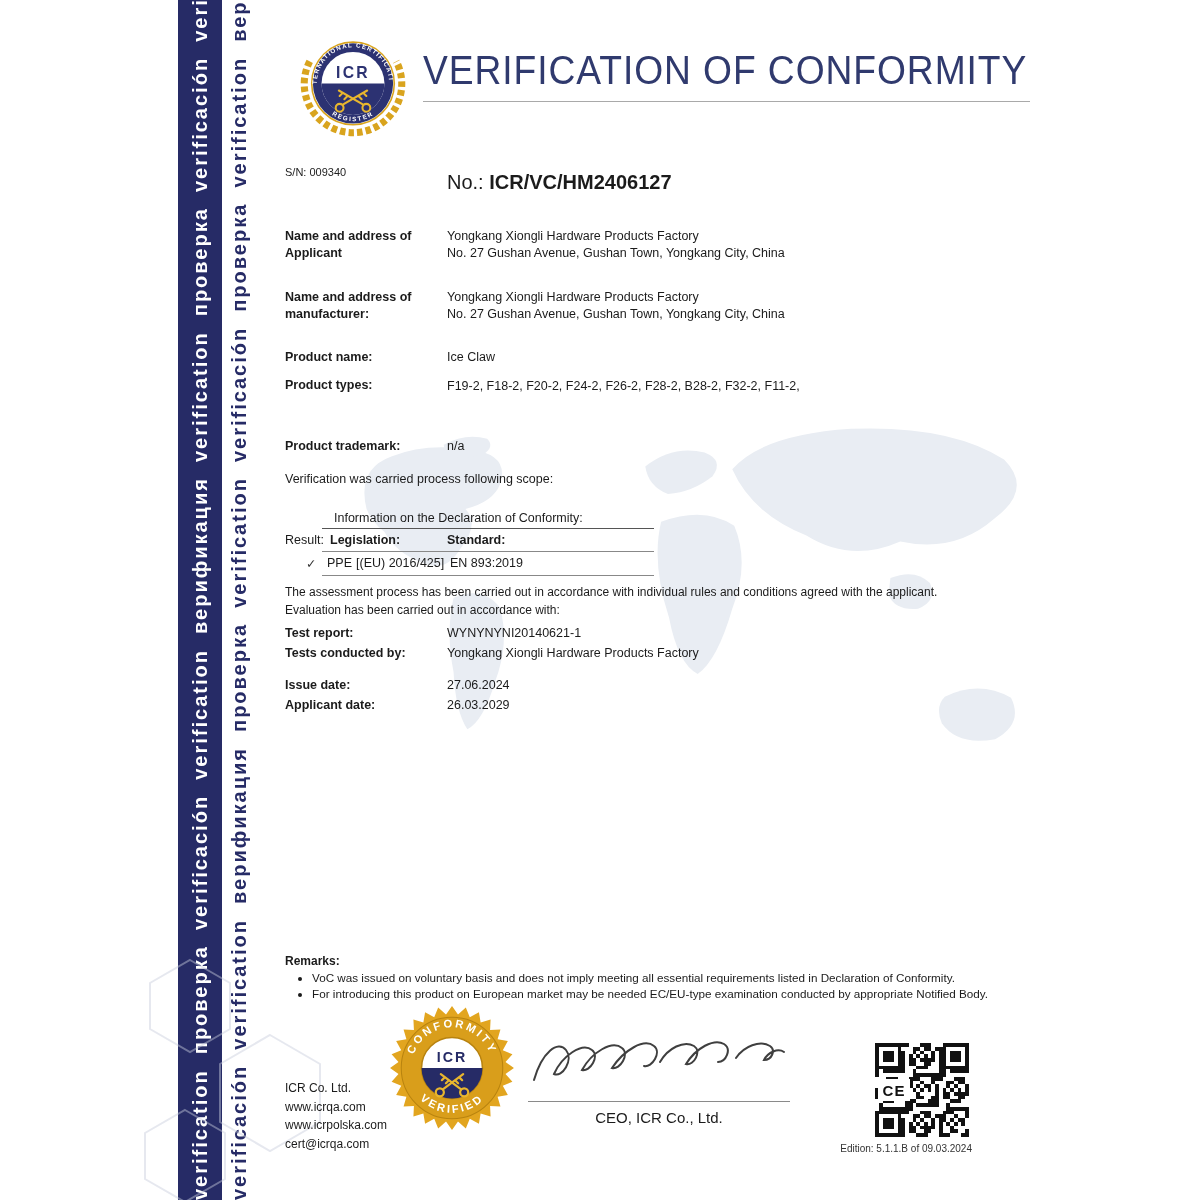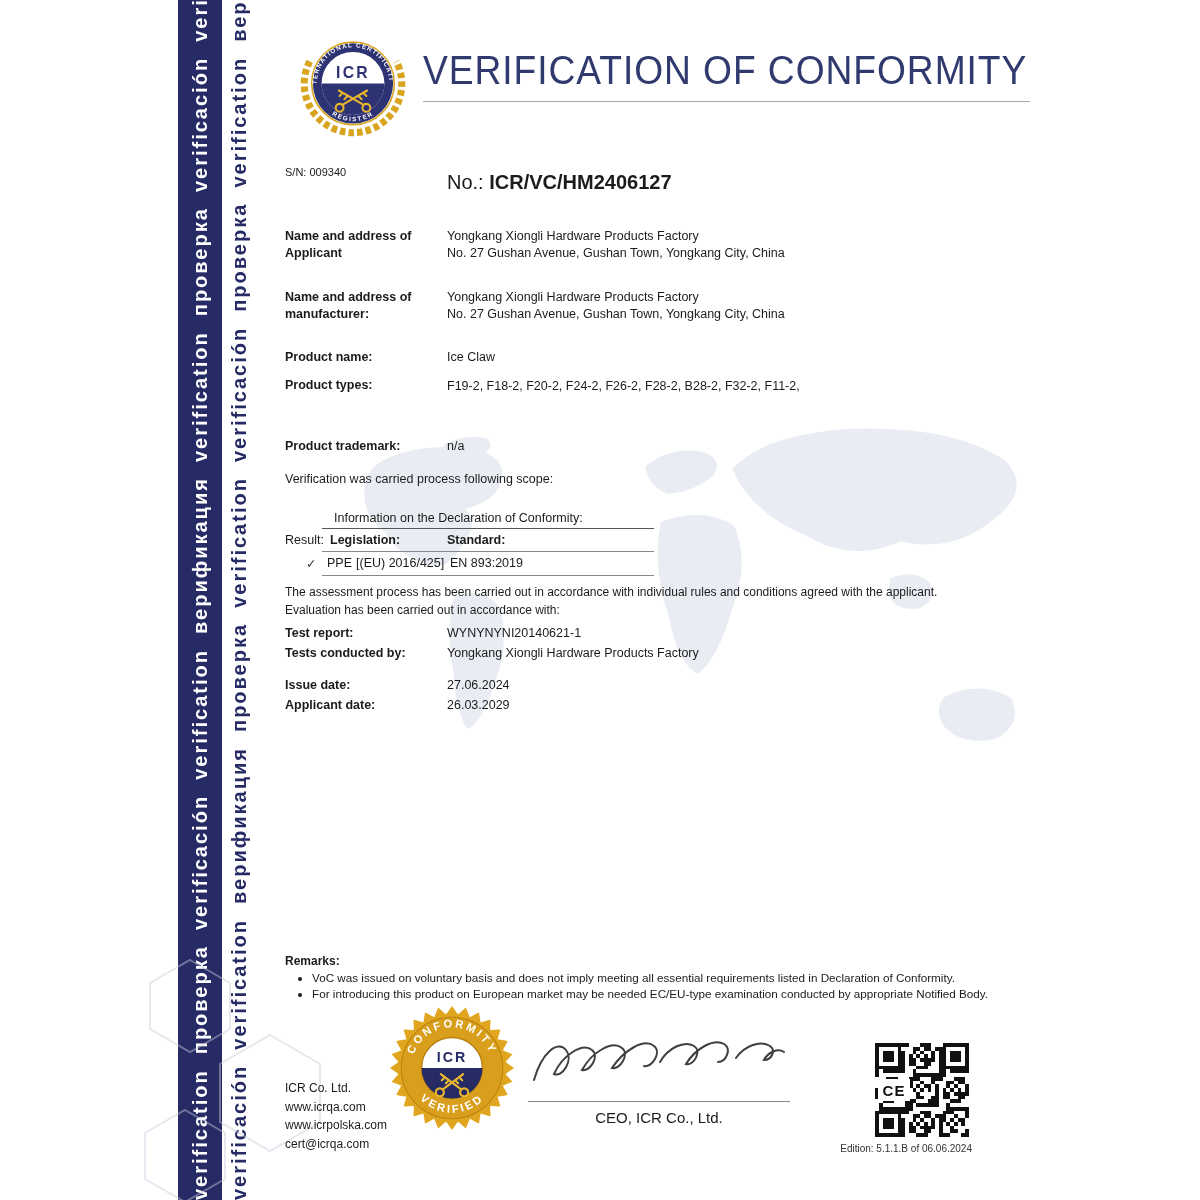--- a/index.html
+++ b/index.html
@@ -613,13 +613,13 @@
       <div style="grid-area:25/19"></div>
       <div style="grid-area:25/20"></div>
       <div style="grid-area:25/24"></div>
       <div style="grid-area:25/25"></div>
     </div>
   <div class="ce-patch">
     <span>CE</span>
   </div>
 </div>
 
-<div class="abs edition">Edition: 5.1.1.B of 06.06.2024</div>
+<div class="abs edition">Edition: 5.1.1.B of 09.03.2024</div>
 
 </body></html>

